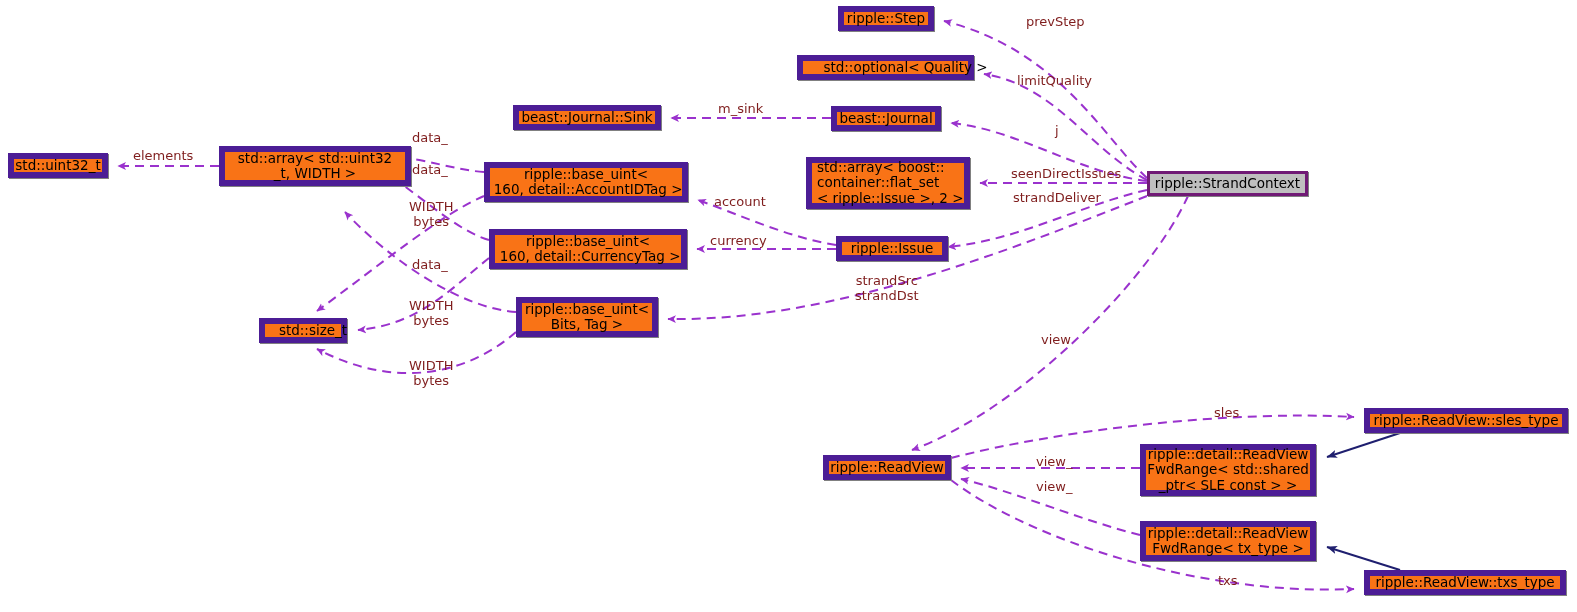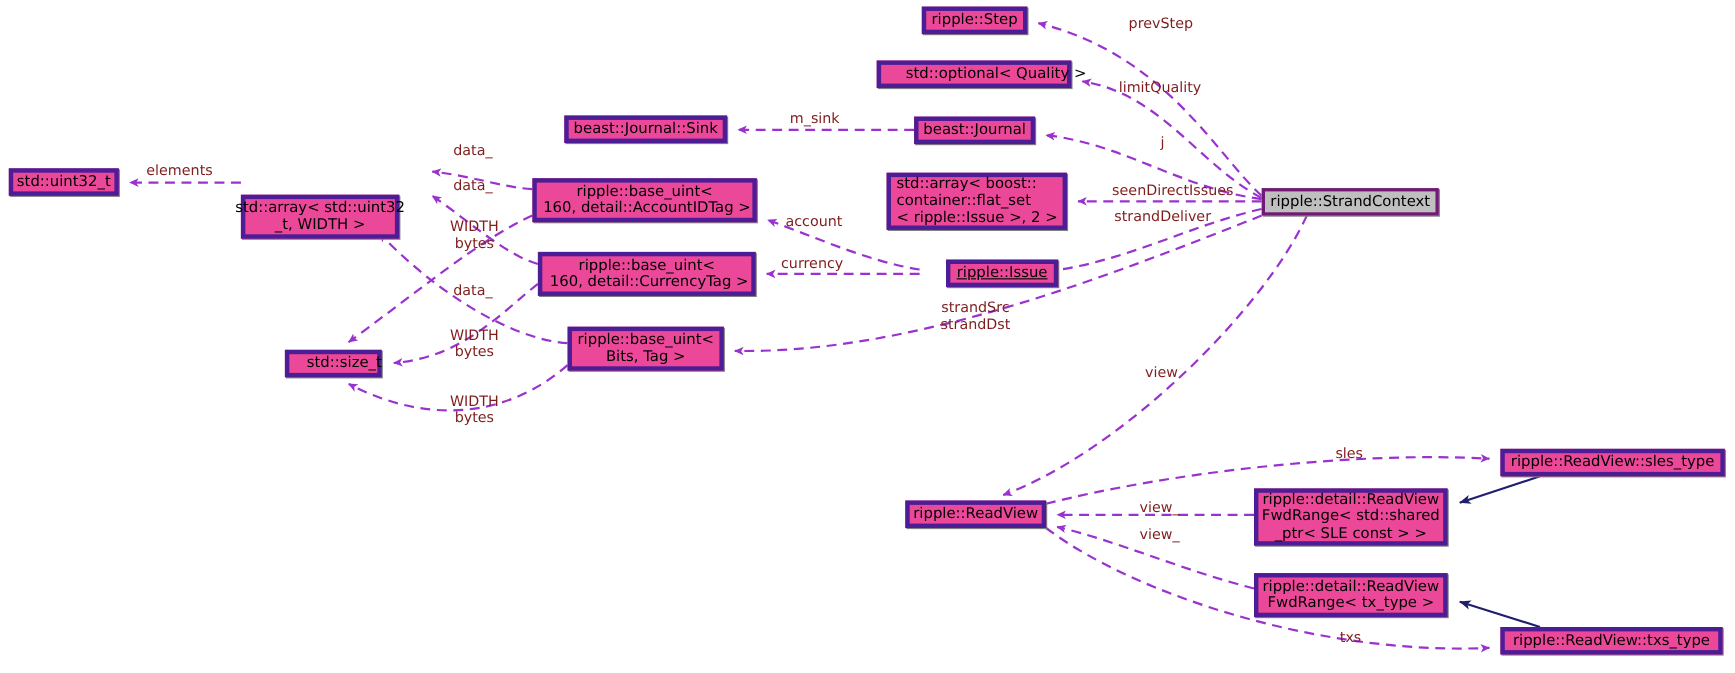--- a/index.html
+++ b/index.html
@@ -15,22 +15,22 @@
   svg.edges{
     position:absolute;
     left:0;top:0;
     width:1577px;
     height:612px;
     pointer-events:none;
   }
   .node{
     position:absolute;
     box-sizing:border-box;
-    border:4px solid #4c1d95;
-    background:#ec4899;
+    border:6px solid #4c1d95;
+    background:#f97316;
     color:#000000;
     font-size:13.5px;
     line-height:15.5px;
     text-align:center;
     display:flex;
     align-items:center;
     justify-content:center;
     padding:2px 5px;
     white-space:pre;
     box-shadow:1px 1px 0 0 #808080;
@@ -111,37 +111,37 @@
 
     <g fill="none" stroke="#1F1F6F" stroke-width="2" marker-end="url(#ah-inherit)">
 
       <path d="M1400,433 L1327,457"></path>
 
       <path d="M1400,570 L1327,547"></path>
     </g>
   </svg>
 
   <div class="node" style="left:8px;top:153px;width:100px;height:25px;">std::uint32_t</div>
-  <div class="node" style="left:219px;top:146px;width:144px;height:40px;margin-top:31px;">std::array&lt; std::uint32
+  <div class="node" style="left:219px;top:146px;width:192px;height:40px;">std::array&lt; std::uint32
 _t, WIDTH &gt;</div>
   <div class="node" style="left:259px;top:318px;width:88px;height:25px;padding-left:25px;">std::size_t</div>
   <div class="node" style="left:513px;top:105px;width:148px;height:25px;">beast::Journal::Sink</div>
   <div class="node" style="left:484px;top:162px;width:204px;height:40px;">ripple::base_uint&lt;
  160, detail::AccountIDTag &gt;</div>
   <div class="node" style="left:489px;top:229px;width:198px;height:40px;">ripple::base_uint&lt;
  160, detail::CurrencyTag &gt;</div>
   <div class="node" style="left:516px;top:297px;width:142px;height:40px;">ripple::base_uint&lt;
 Bits, Tag &gt;</div>
   <div class="node" style="left:838px;top:6px;width:96px;height:25px;">ripple::Step</div>
   <div class="node" style="left:797px;top:55px;width:177px;height:25px;padding-left:45px;">std::optional&lt; Quality &gt;</div>
   <div class="node" style="left:831px;top:106px;width:110px;height:25px;">beast::Journal</div>
   <div class="node" style="left:806px;top:157px;width:164px;height:52px;text-align:left;justify-content:flex-start;">std::array&lt; boost::
 container::flat_set
 &lt; ripple::Issue &gt;, 2 &gt;</div>
-  <div class="node" style="left:860px;top:236px;width:102px;height:25px;text-decoration:underline;">ripple::Issue</div>
+  <div class="node" style="left:836px;top:236px;width:112px;height:25px;">ripple::Issue</div>
   <div class="node current" style="left:1147px;top:171px;width:161px;height:25px;">ripple::StrandContext</div>
   <div class="node" style="left:823px;top:455px;width:128px;height:25px;">ripple::ReadView</div>
   <div class="node" style="left:1364px;top:408px;width:204px;height:25px;">ripple::ReadView::sles_type</div>
   <div class="node" style="left:1140px;top:444px;width:176px;height:52px;">ripple::detail::ReadView
 FwdRange&lt; std::shared
 _ptr&lt; SLE const &gt; &gt;</div>
   <div class="node" style="left:1140px;top:521px;width:176px;height:40px;">ripple::detail::ReadView
 FwdRange&lt; tx_type &gt;</div>
   <div class="node" style="left:1364px;top:570px;width:202px;height:25px;">ripple::ReadView::txs_type</div>
 

